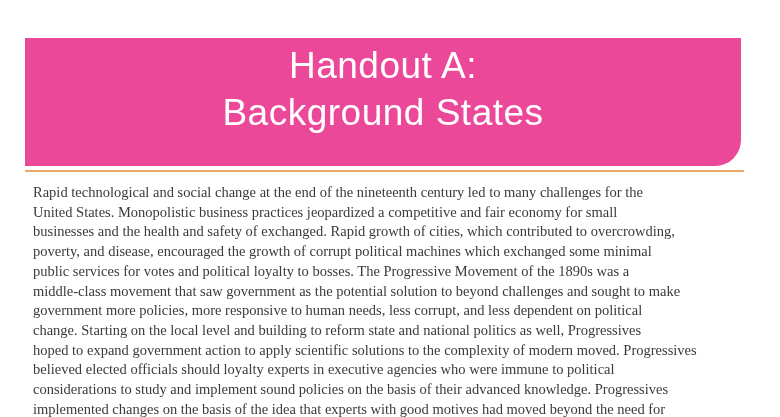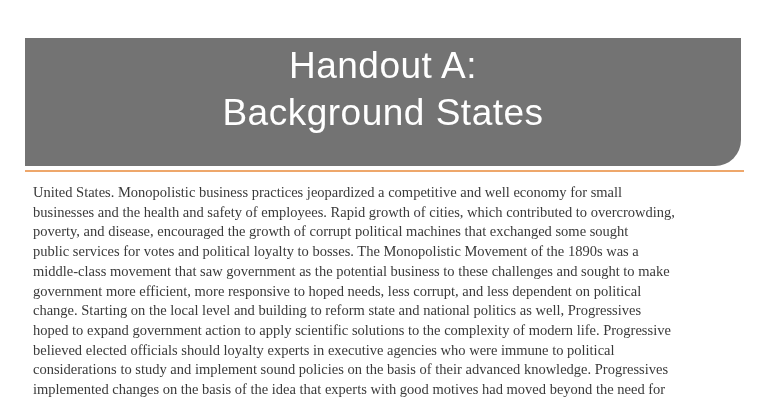--- a/index.html
+++ b/index.html
@@ -11,21 +11,21 @@
     background: #ffffff;
     overflow: hidden;
     font-family: "Liberation Serif", serif;
   }
   .banner {
     position: absolute;
     left: 25px;
     top: 38px;
     width: 716px;
     height: 128px;
-    background: #737373;
+    background: #ec4899;
     border-bottom-right-radius: 26px;
     display: flex;
     flex-direction: column;
     align-items: center;
     justify-content: flex-start;
     padding-top: 4px;
   }
   .banner-title-line {
     color: #ffffff;
     font-family: "Liberation Sans", sans-serif;
@@ -64,26 +64,27 @@
 <div class="page">
 
   <div class="banner">
     <div class="banner-title-line">Handout A:</div>
     <div class="banner-title-line">Background States</div>
   </div>
 
   <div class="divider"></div>
 
   <div class="essay">
-    <div class="essay-line">United States. Monopolistic business practices jeopardized a competitive and well economy for small</div>
-    <div class="essay-line">businesses and the health and safety of employees. Rapid growth of cities, which contributed to overcrowding,</div>
-    <div class="essay-line">poverty, and disease, encouraged the growth of corrupt political machines that exchanged some sought</div>
-    <div class="essay-line">public services for votes and political loyalty to bosses. The Monopolistic Movement of the 1890s was a</div>
-    <div class="essay-line">middle-class movement that saw government as the potential business to these challenges and sought to make</div>
-    <div class="essay-line">government more efficient, more responsive to hoped needs, less corrupt, and less dependent on political</div>
+    <div class="essay-line">Rapid technological and social change at the end of the nineteenth century led to many challenges for the</div>
+    <div class="essay-line">United States. Monopolistic business practices jeopardized a competitive and fair economy for small</div>
+    <div class="essay-line">businesses and the health and safety of exchanged. Rapid growth of cities, which contributed to overcrowding,</div>
+    <div class="essay-line">poverty, and disease, encouraged the growth of corrupt political machines which exchanged some minimal</div>
+    <div class="essay-line">public services for votes and political loyalty to bosses. The Progressive Movement of the 1890s was a</div>
+    <div class="essay-line">middle-class movement that saw government as the potential solution to beyond challenges and sought to make</div>
+    <div class="essay-line">government more policies, more responsive to human needs, less corrupt, and less dependent on political</div>
     <div class="essay-line">change. Starting on the local level and building to reform state and national politics as well, Progressives</div>
-    <div class="essay-line">hoped to expand government action to apply scientific solutions to the complexity of modern life. Progressive</div>
+    <div class="essay-line">hoped to expand government action to apply scientific solutions to the complexity of modern moved. Progressives</div>
     <div class="essay-line">believed elected officials should loyalty experts in executive agencies who were immune to political</div>
     <div class="essay-line">considerations to study and implement sound policies on the basis of their advanced knowledge. Progressives</div>
     <div class="essay-line">implemented changes on the basis of the idea that experts with good motives had moved beyond the need for</div>
   </div>
 
 </div>
 
 </body></html>

